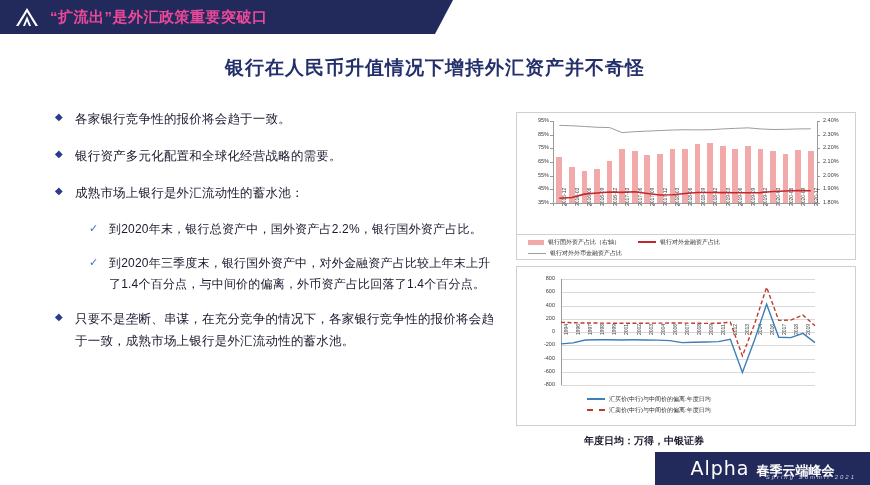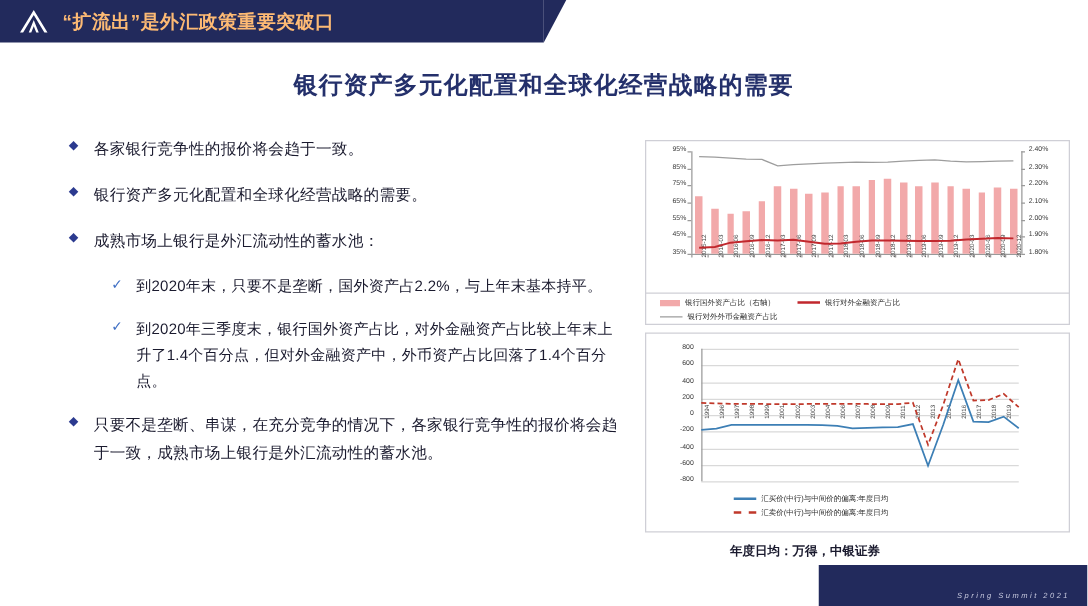--- a/index.html
+++ b/index.html
@@ -18,21 +18,21 @@
   
   .header-bar {
     position: absolute; left: 0; top: 0;
     width: 435px; height: 34px;
     background: #222a5c;
     display: flex; align-items: center;
     padding-left: 14px;
   }
   .header-logo { width: 26px; height: 22px; flex: 0 0 auto; margin-right: 10px; }
   .header-title {
-    color: #fdba74;
+    color: #ec4899;
     font-size: 15px;
     font-weight: bold;
     letter-spacing: 0.5px;
     white-space: nowrap;
   }
   .header-tail {
     position: absolute; left: 435px; top: 0;
     width: 0; height: 0;
     border-top: 34px solid #222a5c;
     border-right: 18px solid transparent;
@@ -184,42 +184,42 @@
 
   <div class="header-bar">
     <svg class="header-logo" viewBox="0 0 26 22">
       <path d="M13 2 L24 20 L21.5 20 L13 6 L4.5 20 L2 20 Z" fill="#ffffff"></path>
       <path d="M13 10 L17 20 L15 20 L13 15 L11 20 L9 20 Z" fill="#ffffff"></path>
     </svg>
     <span class="header-title">“扩流出”是外汇政策重要突破口</span>
   </div>
   <div class="header-tail"></div>
 
-  <div class="slide-title">银行资产多元化配置和全球化经营战略的需要</div>
+  <div class="slide-title">银行在人民币升值情况下增持外汇资产并不奇怪</div>
 
   <div class="body-left">
     <div class="bullet-row">
       <span class="bullet-mark">◆</span>
       <span class="bullet-text">各家银行竞争性的报价将会趋于一致。</span>
     </div>
     <div class="bullet-row">
       <span class="bullet-mark">◆</span>
       <span class="bullet-text">银行资产多元化配置和全球化经营战略的需要。</span>
     </div>
     <div class="bullet-row">
       <span class="bullet-mark">◆</span>
       <span class="bullet-text">成熟市场上银行是外汇流动性的蓄水池：</span>
     </div>
     <div class="bullet-row sub">
       <span class="bullet-mark check">✓</span>
-      <span class="bullet-text">到2020年末，只要不是垄断，国外资产占2.2%，与上年末基本持平。</span>
+      <span class="bullet-text">到2020年末，银行总资产中，国外资产占2.2%，银行国外资产占比。</span>
     </div>
     <div class="bullet-row sub">
       <span class="bullet-mark check">✓</span>
-      <span class="bullet-text">到2020年三季度末，银行国外资产占比，对外金融资产占比较上年末上升了1.4个百分点，但对外金融资产中，外币资产占比回落了1.4个百分点。</span>
+      <span class="bullet-text">到2020年三季度末，银行国外资产中，对外金融资产占比较上年末上升了1.4个百分点，与中间价的偏离，外币资产占比回落了1.4个百分点。</span>
     </div>
     <div class="bullet-row">
       <span class="bullet-mark">◆</span>
       <span class="bullet-text">只要不是垄断、串谋，在充分竞争的情况下，各家银行竞争性的报价将会趋于一致，成熟市场上银行是外汇流动性的蓄水池。</span>
     </div>
   </div>
 
   <div class="chart-box" id="chart1">
       <div class="axis-label left" style="left: 2px; top: 86px; width: 30px;">35%</div>
       <div class="tickmark" style="left: 33px; top: 90px;"></div>
@@ -377,16 +377,20 @@
       <div style="position: absolute; left: 70px; top: 128px;">
         <div style="margin-bottom: 2px; font-size: 6px; color: rgb(43, 43, 43); white-space: nowrap;"><span class="legend-swatch sw-line-blue"></span><span>汇买价(中行)与中间价的偏离:年度日均</span></div>
         <div style="margin-bottom: 2px; font-size: 6px; color: rgb(43, 43, 43); white-space: nowrap;"><span class="legend-swatch sw-line-dash"></span><span>汇卖价(中行)与中间价的偏离:年度日均</span></div>
       </div>
     </div>
 
   <div class="source-note">年度日均：万得，中银证券</div>
 
   <div class="footer-notch"></div>
   <div class="footer-bar">
+    <div class="footer-inner">
+      <span class="footer-alpha">Alpha</span>
+      <span class="footer-cn">春季云端峰会</span>
+    </div>
     <span class="footer-sub">Spring Summit 2021</span>
   </div>
 
 </div>
 
 </body></html>

